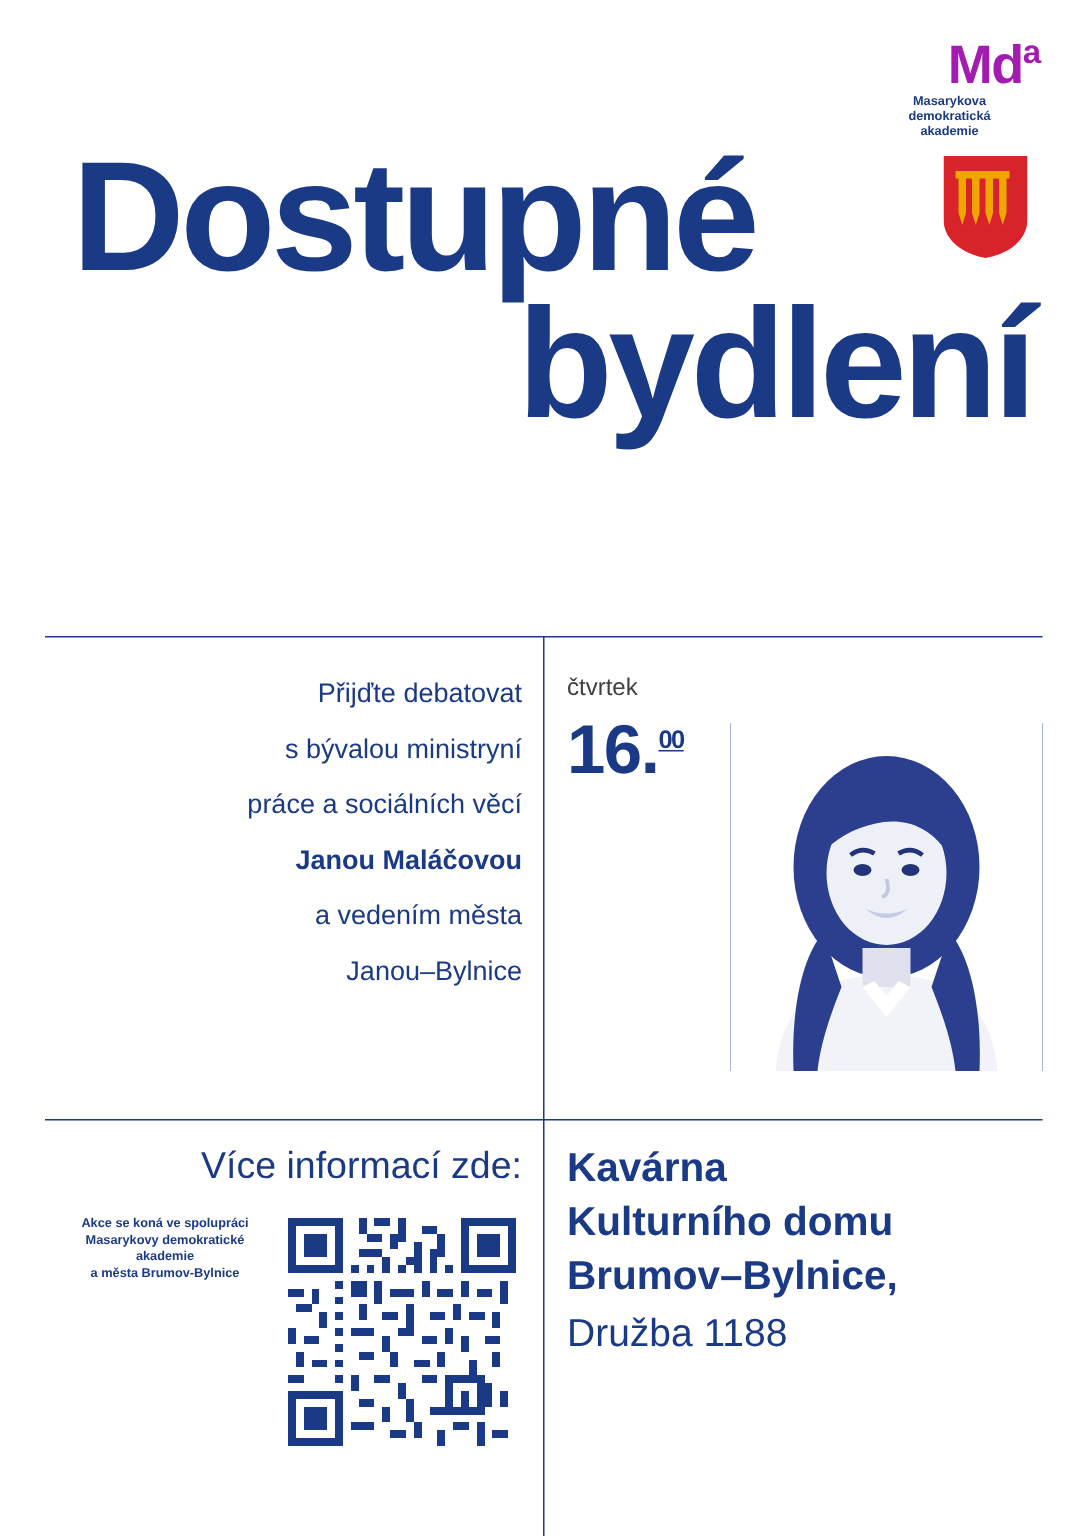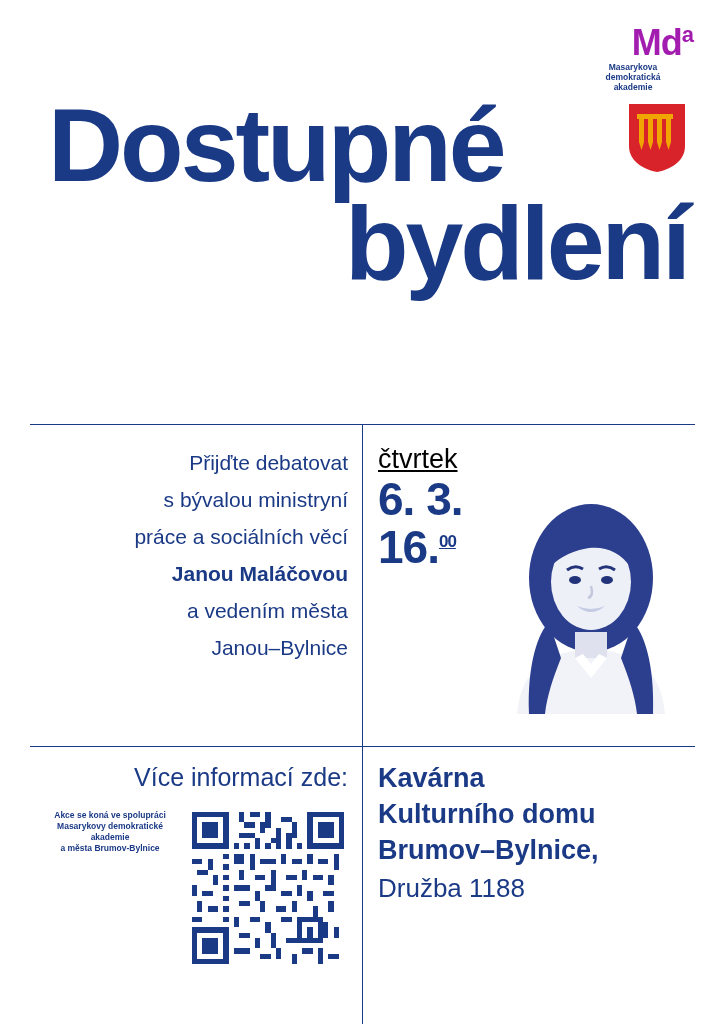--- a/index.html
+++ b/index.html
@@ -94,38 +94,37 @@
   .vline.upper { top: 424px; height: 322px; }
   .vline.lower { top: 746px; height: 278px; }
 
   
   .invite {
     position: absolute;
     top: 444px;
     left: 30px;
     width: 318px;
     text-align: right;
-    font-size: 21px;
+    font-size: 18px;
     line-height: 37px;
     color: #1b3a86;
   }
   .invite .bold { font-weight: bold; }
 
   
   .datecol {
     position: absolute;
     top: 444px;
     left: 378px;
     width: 150px;
   }
   .weekday {
-    font-size: 27px;
+    font-size: 16px;
     line-height: 30px;
-    color: #000000;
-    text-decoration: underline;
+    color: #404040;
   }
   .bigdate {
     font-size: 46px;
     font-weight: bold;
     line-height: 46px;
     letter-spacing: -1px;
     color: #1b3a86;
     margin-top: 2px;
   }
   .bigdate .time-sup {
@@ -240,21 +239,20 @@
     <div>Přijďte debatovat</div>
     <div>s bývalou ministryní</div>
     <div>práce a sociálních věcí</div>
     <div class="bold">Janou Maláčovou</div>
     <div>a vedením města</div>
     <div>Janou–Bylnice</div>
   </div>
 
   <div class="datecol">
     <div class="weekday">čtvrtek</div>
-    <div class="bigdate">6. 3.</div>
     <div class="bigdate"><span>16.</span><span class="time-sup">00</span></div>
   </div>
 
   <div class="portrait">
     <svg width="208" height="232" viewBox="0 0 208 232">
       <rect width="208" height="232" fill="#ffffff"></rect>
 
       <ellipse cx="104" cy="96" rx="62" ry="74" fill="#2c3f8f"></ellipse>
 
       <path d="M30,232 C34,186 62,168 104,168 C146,168 174,186 178,232 Z" fill="#f2f3f8"></path>

